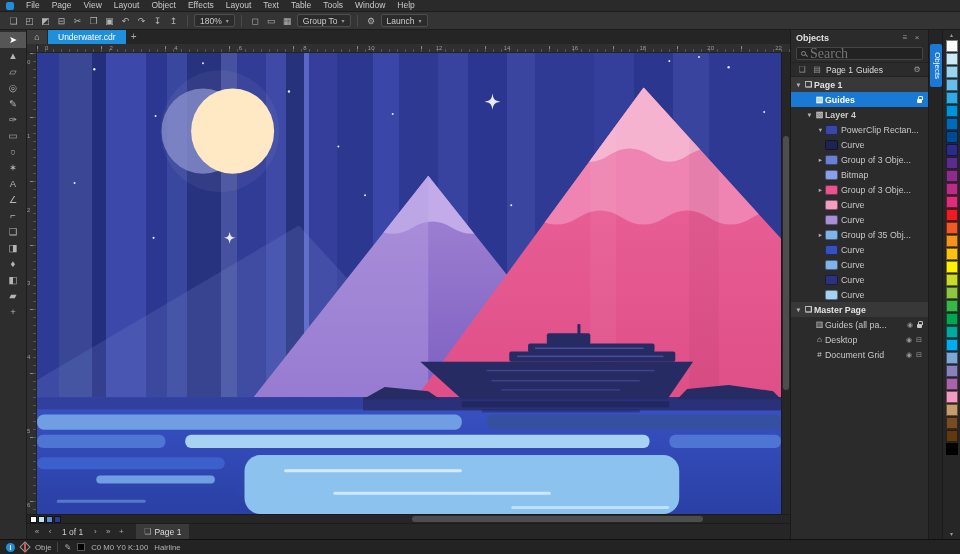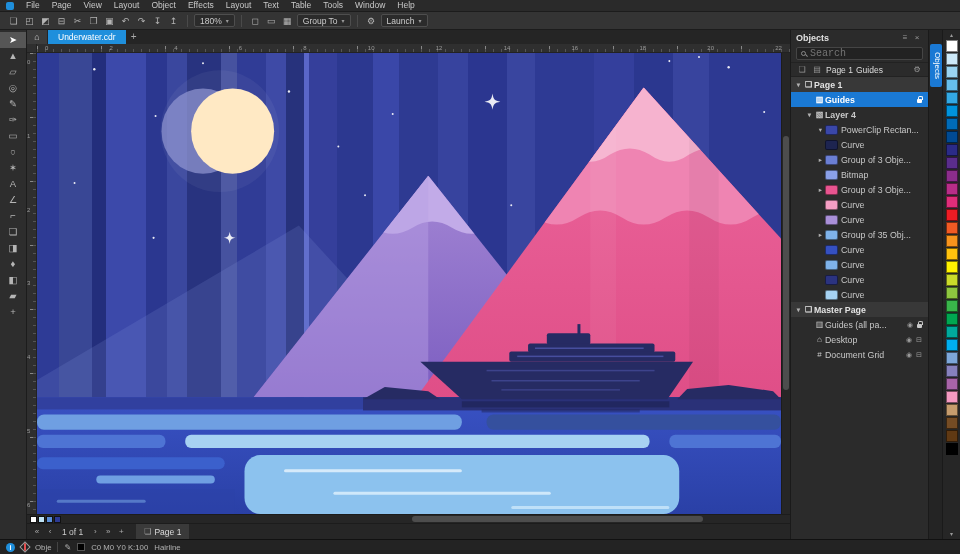--- a/index.html
+++ b/index.html
@@ -69,21 +69,21 @@
 
   
   .docker{width:138px;background:var(--panel);border-left:1px solid #1a1a1a;display:flex;flex-direction:column;font-size:9px;flex:0 0 auto}
   .docker-title{height:15px;display:flex;align-items:center;padding:0 5px;color:#e0e0e0;font-weight:bold;font-size:9px;flex:0 0 auto}
   .flex-spacer{flex:1}
   .hicon{width:12px;text-align:center;color:#999;font-weight:normal;font-size:8px}
   .search-row{padding:2px 5px;flex:0 0 auto}
   .search-box{height:13px;background:#222;border:1px solid #454545;border-radius:2px;display:flex;align-items:center;padding:0 4px;gap:4px}
   .search-glyph{width:5px;height:5px;border:1px solid #888;border-radius:50%;position:relative;flex:0 0 auto}
   .search-glyph::after{content:"";position:absolute;width:3px;height:1px;background:#888;right:-3px;bottom:-1px;transform:rotate(45deg)}
-  .search-input{flex:1;background:transparent;border:none;outline:none;color:#ccc;font-size:10px;font-family:Liberation Mono, monospace;min-width:0}
+  .search-input{flex:1;background:transparent;border:none;outline:none;color:#ccc;font-size:14px;font-family:Liberation Serif, serif;min-width:0}
   .subbar{height:15px;display:flex;align-items:center;gap:3px;padding:0 5px;border-top:1px solid #222;border-bottom:1px solid #222;color:#bbb;flex:0 0 auto}
   .crumb{font-size:8.5px;color:#ddd;white-space:nowrap}
   .tree{flex:1;overflow:hidden}
   .trow{display:flex;align-items:center;height:15px;color:#c8c8c8;padding-right:4px}
   .trow.bold{font-weight:bold}
   .trow.section{background:#383838;color:#e2e2e2}
   .trow.selected{background:var(--selection);color:#fff}
   .texp{flex:0 0 9px;font-size:6.5px;color:#b0b0b0;text-align:center}
   .trow.selected .texp{color:#fff}
   .ticn{flex:0 0 11px;font-size:8px;text-align:center}

